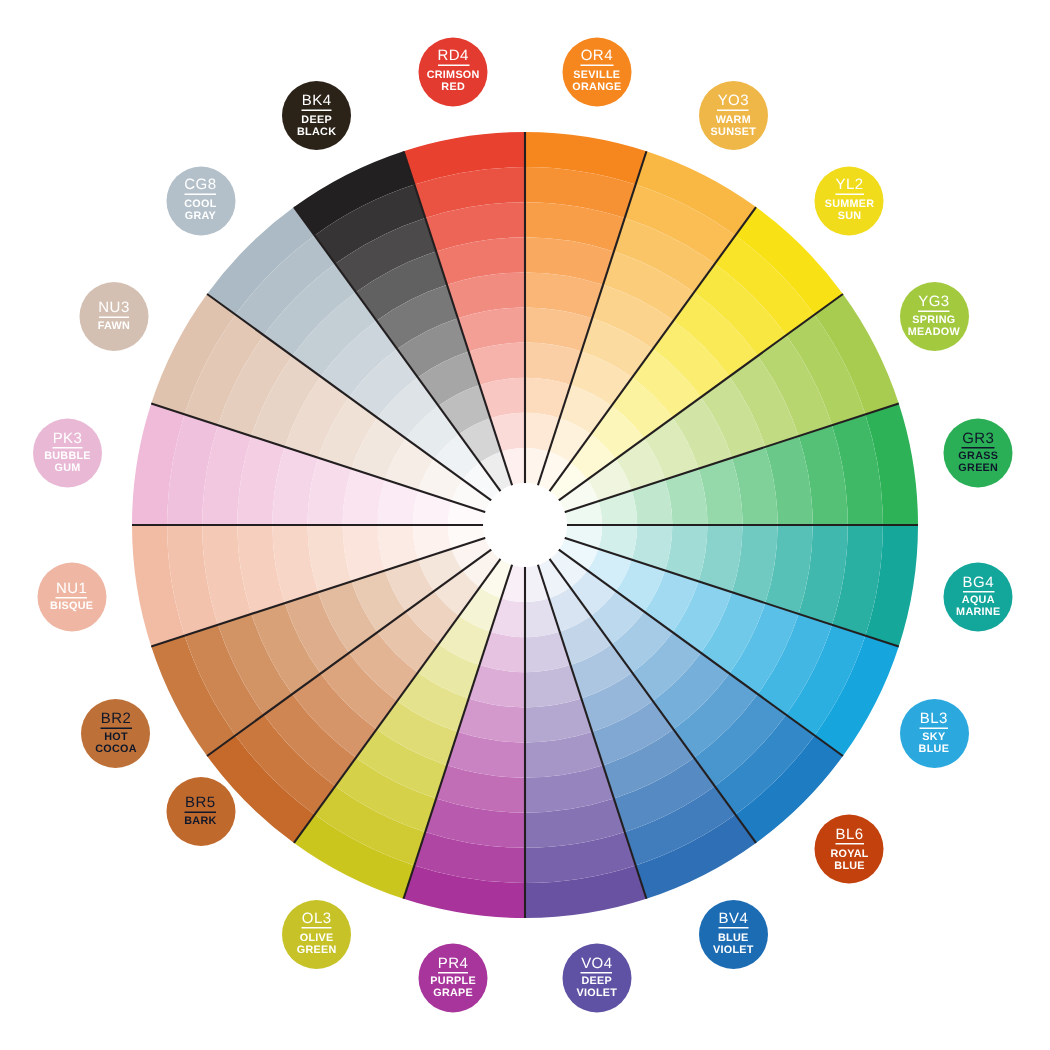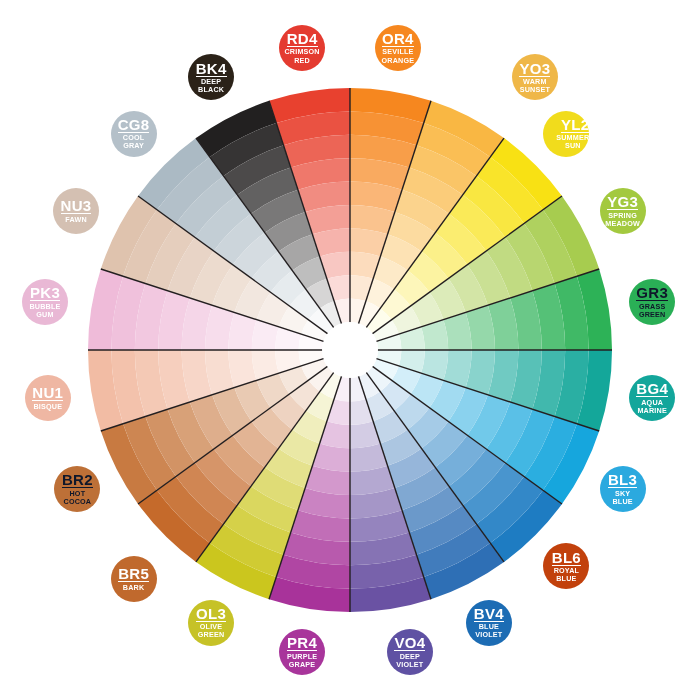--- a/index.html
+++ b/index.html
@@ -35,22 +35,22 @@
     display: flex;
     flex-direction: column;
     align-items: center;
     justify-content: center;
     color: #ffffff;
     text-align: center;
     line-height: 1;
     user-select: none;
   }
   .chip-code {
-    font-size: 15px;
-    font-weight: bold;
+    font-size: 10px;
+    font-weight: normal;
     letter-spacing: 0.3px;
     border-bottom: 1.2px solid currentColor;
     padding-bottom: 0;
     margin-bottom: 1.5px;
   }
   .chip-name {
     font-size: 7.2px;
     font-weight: bold;
     letter-spacing: 0.2px;
     line-height: 1.12;
@@ -327,25 +327,25 @@
         <line x1="334.13" y1="328.16" x2="196.00" y2="138.04" stroke="#231F20" stroke-width="1.4"></line>
         <line x1="341.66" y1="324.32" x2="269.04" y2="100.82" stroke="#231F20" stroke-width="1.4"></line>
       </g>
       <circle cx="350" cy="350" r="28" fill="#ffffff"></circle>
     </svg>
   <div id="chip-layer">
       <div class="chip" title="OR4 SEVILLE ORANGE" style="width: 46px; height: 46px; left: 374.9px; top: 24.8px; background: rgb(246, 135, 31); color: rgb(255, 255, 255);">
         <span class="chip-code">OR4</span>
         <span class="chip-name">SEVILLE<br>ORANGE</span>
       </div>
-      <div class="chip" title="YO3 WARM SUNSET" style="width: 46px; height: 46px; left: 465.9px; top: 54.4px; background: rgb(239, 183, 72); color: rgb(255, 255, 255); margin-left: 46px;">
+      <div class="chip" title="YO3 WARM SUNSET" style="width: 46px; height: 46px; left: 465.9px; top: 54.4px; background: rgb(239, 183, 72); color: rgb(255, 255, 255);">
         <span class="chip-code">YO3</span>
         <span class="chip-name">WARM<br>SUNSET</span>
       </div>
-      <div class="chip" title="YL2 SUMMER SUN" style="width: 46px; height: 46px; left: 543.4px; top: 110.6px; background: rgb(241, 220, 28); color: rgb(255, 255, 255); align-items: flex-end;">
+      <div class="chip" title="YL2 SUMMER SUN" style="width: 46px; height: 46px; left: 543.4px; top: 110.6px; background: rgb(241, 220, 28); color: rgb(255, 255, 255);">
         <span class="chip-code">YL2</span>
         <span class="chip-name">SUMMER<br>SUN</span>
       </div>
       <div class="chip" title="YG3 SPRING MEADOW" style="width: 46px; height: 46px; left: 599.6px; top: 188.1px; background: rgb(163, 201, 63); color: rgb(255, 255, 255);">
         <span class="chip-code">YG3</span>
         <span class="chip-name">SPRING<br>MEADOW</span>
       </div>
       <div class="chip" title="GR3 GRASS GREEN" style="width: 46px; height: 46px; left: 629.2px; top: 279.1px; background: rgb(42, 175, 86); color: #0f172a;">
         <span class="chip-code">GR3</span>
         <span class="chip-name">GRASS<br>GREEN</span>
@@ -359,33 +359,33 @@
         <span class="chip-name">SKY<br>BLUE</span>
       </div>
       <div class="chip" title="BL6 ROYAL BLUE" style="width: 46px; height: 46px; left: 543.4px; top: 543.4px; background: #c2410c; color: rgb(255, 255, 255);">
         <span class="chip-code">BL6</span>
         <span class="chip-name">ROYAL<br>BLUE</span>
       </div>
       <div class="chip" title="BV4 BLUE VIOLET" style="width: 46px; height: 46px; left: 465.9px; top: 599.6px; background: rgb(28, 108, 180); color: rgb(255, 255, 255);">
         <span class="chip-code">BV4</span>
         <span class="chip-name">BLUE<br>VIOLET</span>
       </div>
-      <div class="chip" title="VO4 DEEP VIOLET" style="width: 46px; height: 46px; left: 374.9px; top: 629.2px; background: rgb(95, 81, 163); color: rgb(255, 255, 255); margin-left: 12px;">
+      <div class="chip" title="VO4 DEEP VIOLET" style="width: 46px; height: 46px; left: 374.9px; top: 629.2px; background: rgb(95, 81, 163); color: rgb(255, 255, 255);">
         <span class="chip-code">VO4</span>
         <span class="chip-name">DEEP<br>VIOLET</span>
       </div>
       <div class="chip" title="PR4 PURPLE GRAPE" style="width: 46px; height: 46px; left: 279.1px; top: 629.2px; background: rgb(168, 53, 155); color: rgb(255, 255, 255);">
         <span class="chip-code">PR4</span>
         <span class="chip-name">PURPLE<br>GRAPE</span>
       </div>
       <div class="chip" title="OL3 OLIVE GREEN" style="width: 46px; height: 46px; left: 188.1px; top: 599.6px; background: rgb(198, 194, 39); color: rgb(255, 255, 255);">
         <span class="chip-code">OL3</span>
         <span class="chip-name">OLIVE<br>GREEN</span>
       </div>
-      <div class="chip" title="BR5 BARK" style="width: 46px; height: 46px; left: 110.6px; top: 556px; background: rgb(192, 105, 45); color: #ffffff;">
+      <div class="chip" title="BR5 BARK" style="width: 46px; height: 46px; left: 110.6px; top: 518px; background: rgb(192, 105, 45); color: #0f172a;">
         <span class="chip-code">BR5</span>
         <span class="chip-name">BARK</span>
       </div>
       <div class="chip" title="BR2 HOT COCOA" style="width: 46px; height: 46px; left: 54.4px; top: 465.9px; background: rgb(189, 112, 55); color: #0f172a;">
         <span class="chip-code">BR2</span>
         <span class="chip-name">HOT<br>COCOA</span>
       </div>
       <div class="chip" title="NU1 BISQUE" style="width: 46px; height: 46px; left: 24.8px; top: 374.9px; background: rgb(239, 183, 163); color: rgb(255, 255, 255);">
         <span class="chip-code">NU1</span>
         <span class="chip-name">BISQUE</span>

